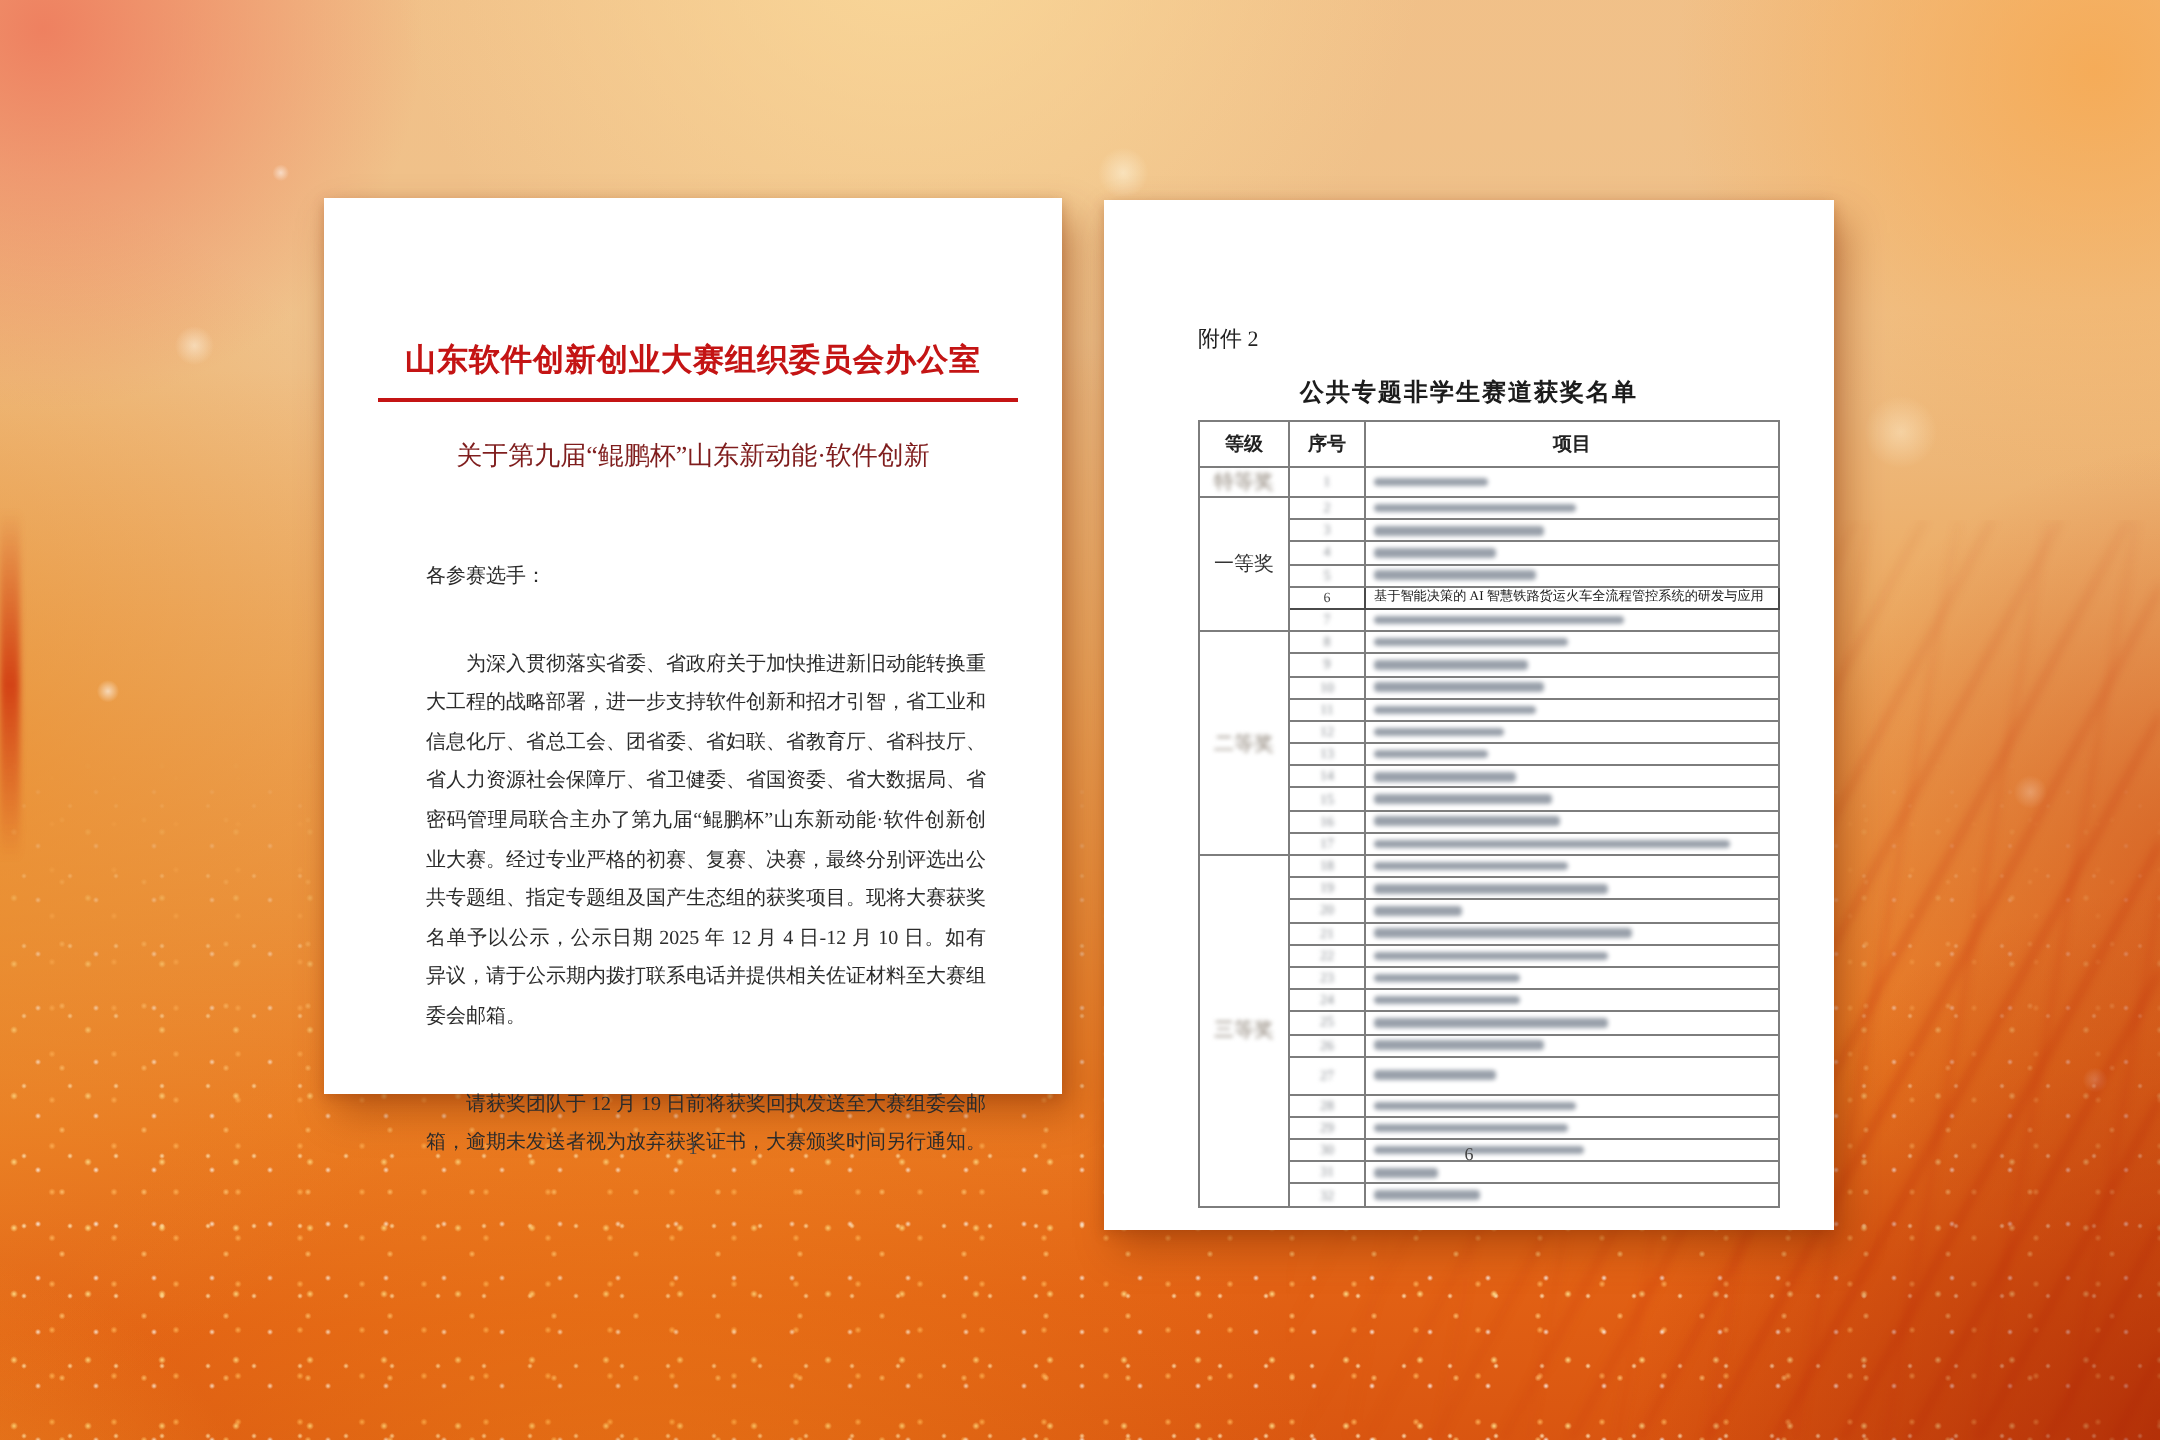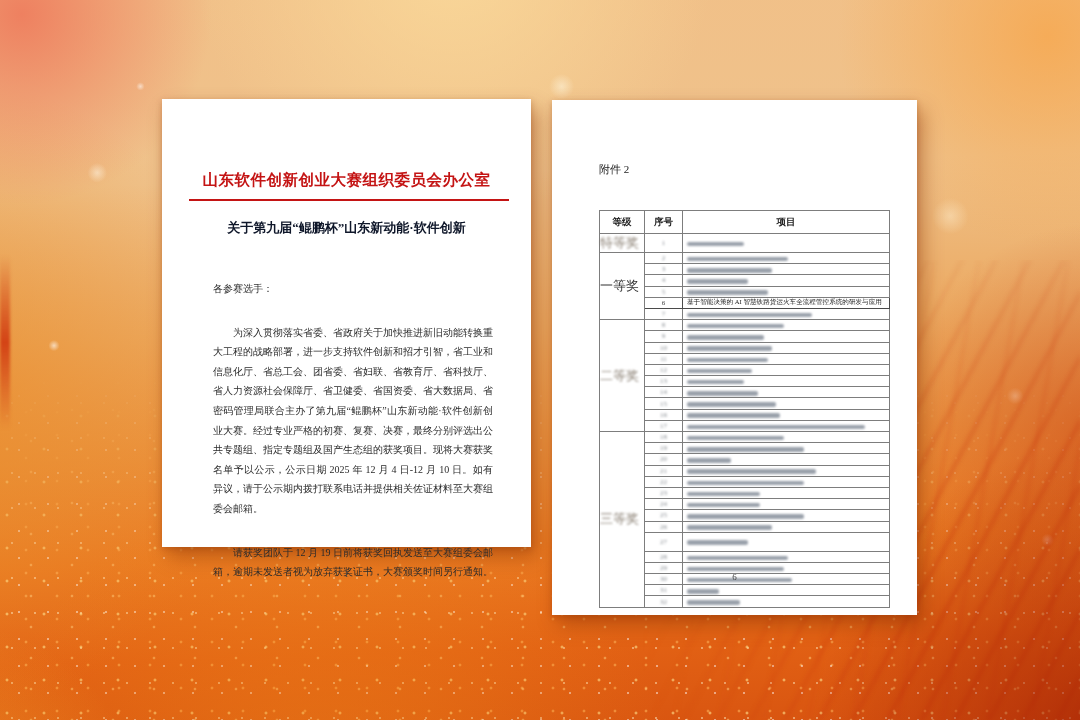--- a/index.html
+++ b/index.html
@@ -66,41 +66,41 @@
   .page{position:absolute;background:#ffffff;
     box-shadow:6px 10px 18px rgba(140,50,5,0.45), 0 2px 6px rgba(140,50,5,0.3);}
   .page-left{left:162px;top:99px;width:369px;height:448px;}
   .page-right{left:552px;top:100px;width:365px;height:515px;}
 
   
   .red-header{position:absolute;top:71px;left:0;right:0;text-align:center;
     color:#c41414;font-size:15.5px;font-weight:bold;letter-spacing:0.5px;white-space:nowrap;}
   .red-line{position:absolute;top:100px;left:27px;right:22px;height:2px;background:#c41414;}
   .doc-title{position:absolute;top:119px;left:28px;right:28px;text-align:center;
-    font-size:13px;line-height:19.5px;font-weight:bold;color:#0f172a;}
+    font-size:13px;line-height:19.5px;font-weight:normal;color:#7f1d1d;}
   .doc-body{position:absolute;top:180px;left:51px;right:38px;
     font-size:10px;line-height:19.6px;color:#2b2b2b;text-align:justify;}
   .doc-body p{margin:0;}
   .doc-body p.indent{text-indent:2em;margin-top:24px;}
   .page-num{position:absolute;left:0;right:0;text-align:center;font-size:9px;color:#444;}
   .page-left .page-num{top:470px;}
   .page-right .page-num{top:472px;}
 
   
   .att-label{position:absolute;top:62px;left:47px;font-size:11px;font-weight:400;color:#222;}
   .tbl-title{position:absolute;top:88px;left:0;right:0;text-align:center;
     font-size:12px;font-weight:bold;color:#1c1c1c;letter-spacing:1px;}
   table.awards{position:absolute;top:110px;left:47px;width:291px;
     border-collapse:collapse;table-layout:fixed;}
   table.awards th,table.awards td{border:1px solid #7d7d7d;padding:0;vertical-align:middle;}
   table.awards{border:1px solid #4a4a4a;}
   table.awards th{height:22px;font-size:9.5px;font-weight:bold;color:#222;text-align:center;}
   table.awards td{height:10.2px;}
   tr.tall td{height:18px;}
-  .c-grade{text-align:left;font-size:13px;color:#333;}
+  .c-grade{text-align:center;font-size:10px;color:#333;}
   .c-num{text-align:center;font-size:7px;color:#444;}
   .c-proj{padding-left:4px !important;font-size:6.6px;color:#1a1a1a;white-space:nowrap;overflow:hidden;}
   tr.featured td{border-color:#4a4a4a;}
   .blur-text{filter:blur(1px);color:#84898f;display:inline-block;}
   .blur-grade{filter:blur(1px);color:#8d8377;display:inline-block;}
   .redact{display:inline-block;height:4.5px;background:#9aa1ab;border-radius:2px;
     filter:blur(1.1px);vertical-align:middle;}
 </style>
 </head>
 <body>
@@ -122,20 +122,21 @@
     <div class="doc-body">
       <p>各参赛选手：</p>
       <p class="indent">为深入贯彻落实省委、省政府关于加快推进新旧动能转换重大工程的战略部署，进一步支持软件创新和招才引智，省工业和信息化厅、省总工会、团省委、省妇联、省教育厅、省科技厅、省人力资源社会保障厅、省卫健委、省国资委、省大数据局、省密码管理局联合主办了第九届“鲲鹏杯”山东新动能·软件创新创业大赛。经过专业严格的初赛、复赛、决赛，最终分别评选出公共专题组、指定专题组及国产生态组的获奖项目。现将大赛获奖名单予以公示，公示日期 2025 年 12 月 4 日-12 月 10 日。如有异议，请于公示期内拨打联系电话并提供相关佐证材料至大赛组委会邮箱。</p>
       <p class="indent">请获奖团队于 12 月 19 日前将获奖回执发送至大赛组委会邮箱，逾期未发送者视为放弃获奖证书，大赛颁奖时间另行通知。</p>
     </div>
     <div class="page-num">1</div>
   </div>
 
   <div class="page page-right">
     <div class="att-label">附件 2</div>
+    <div class="tbl-title">公共专题非学生赛道获奖名单</div>
     <table class="awards">
       <colgroup>
           <col style="width:45px">
           <col style="width:38px">
           <col>
         </colgroup>
       <thead>
         <tr>
           <th>等级</th>
           <th>序号</th>

